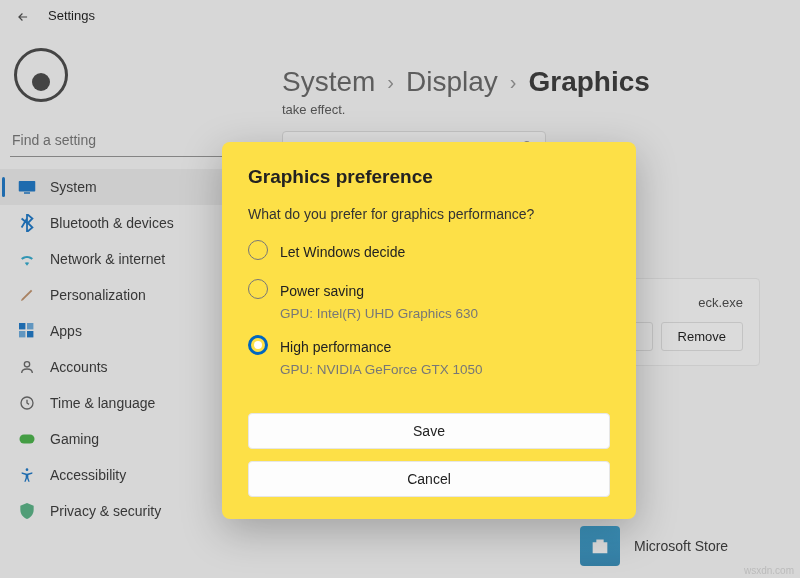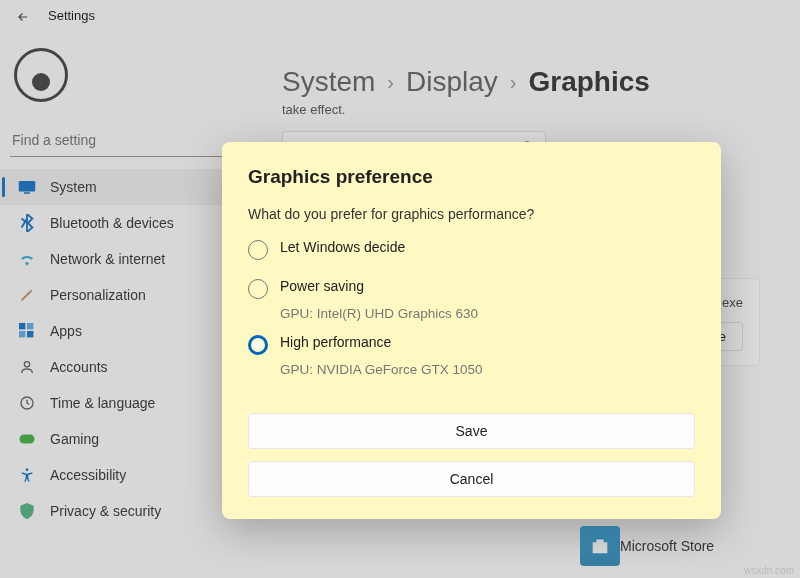--- a/index.html
+++ b/index.html
@@ -23,28 +23,28 @@
 .main { flex: 1; padding: 18px 34px 0 34px; position: relative; }
 .breadcrumbs { display: flex; align-items: center; gap: 12px; font-size: 28px; color: #555; margin-bottom: 4px; margin-top: 10px;}
 .breadcrumbs .current { font-weight: 700; color: #222; text-align: center; }
 .breadcrumbs .sep { font-size: 20px; color: #888; }
 .subtext { font-size: 13px; color: #444; margin-top: 2px; }
 .search-main { margin-top: 14px; width: 264px; height: 34px; background: #fff; border: 1px solid #ddd; border-radius: 4px; display: flex; align-items: center; padding: 0 10px; font-size: 14px; color: #666; justify-content: space-between; }
 .app-card { position: absolute; right: 40px; top: 240px; background: #fbfbfb; border: 1px solid #e7e7e7; border-radius: 4px; padding: 16px 16px 14px; width: 225px; }
 .app-card .fn { font-size: 13px; color: #333; text-align: right; margin-bottom: 12px; }
 .app-card .btns { display: flex; gap: 8px; justify-content: flex-end; }
 .app-card button { font-size: 13px; padding: 6px 16px; border: 1px solid #ddd; background: #fdfdfd; border-radius: 3px; }
-.app-row { position: absolute; left: 332px; bottom: 12px; display: flex; align-items: center; }
+.app-row { position: absolute; left: 332px; bottom: 12px; display: flex; align-items: center; gap: 14px; }
 .app-tile { width: 40px; height: 40px; background: linear-gradient(#2a9fd6,#1e7fb0); border-radius: 4px; display: flex; align-items: center; justify-content: center; }
 .app-row .meta .t { font-size: 14px; color: #222; }
 .app-row .meta .s { font-size: 13px; color: #777; }
-.dialog { position: absolute; z-index: 10; left: 222px; top: 142px; width: 499px; background: #fef9c3; border-radius: 8px; box-shadow: 0 12px 40px rgba(0,0,0,0.25); padding: 24px 26px 22px; }
+.dialog { position: absolute; z-index: 10; left: 222px; top: 142px; width: 414px; background: #fde047; border-radius: 8px; box-shadow: 0 12px 40px rgba(0,0,0,0.25); padding: 24px 26px 22px; }
 .dialog h2 { font-size: 19px; font-weight: 600; color: #222; margin-bottom: 18px; }
 .dialog .q { font-size: 14px; color: #333; margin-bottom: 14px; }
-.radio-row { display: flex; align-items: flex-start; gap: 12px; margin-bottom: 4px; padding: 3px 0; }
+.radio-row { display: flex; align-items: flex-end; gap: 12px; margin-bottom: 4px; padding: 3px 0; }
 .radio { width: 20px; height: 20px; border: 1.5px solid #777; border-radius: 50%; flex-shrink: 0; margin-top: 1px; position: relative; }
 .radio.sel { border: 3px solid #0067c0; }
 .radio.sel::after { content: ""; position: absolute; inset: 3px; border-radius: 50%; background: #fff; }
 .radio.sel::before { content: ""; position: absolute; inset: 5px; border-radius: 50%; background: #0067c0; display:none;}
 .opt-label { font-size: 14px; color: #222; }
 .opt-sub { font-size: 13.5px; color: #777; margin-left: 32px; margin-bottom: 10px; }
 .spacer { height: 18px; }
 .dlg-btns { display: flex; gap: 12px; margin-top: 8px; flex-direction: column; }
 .dlg-btns button { flex: 1; padding: 9px 0; font-size: 14px; background: #fdfdfd; border: 1px solid #e6e6e6; border-radius: 4px; color: #222; }
 .watermark { position: absolute; bottom: 2px; right: 6px; font-size: 10px; color: #bbb; z-index: 50; }

